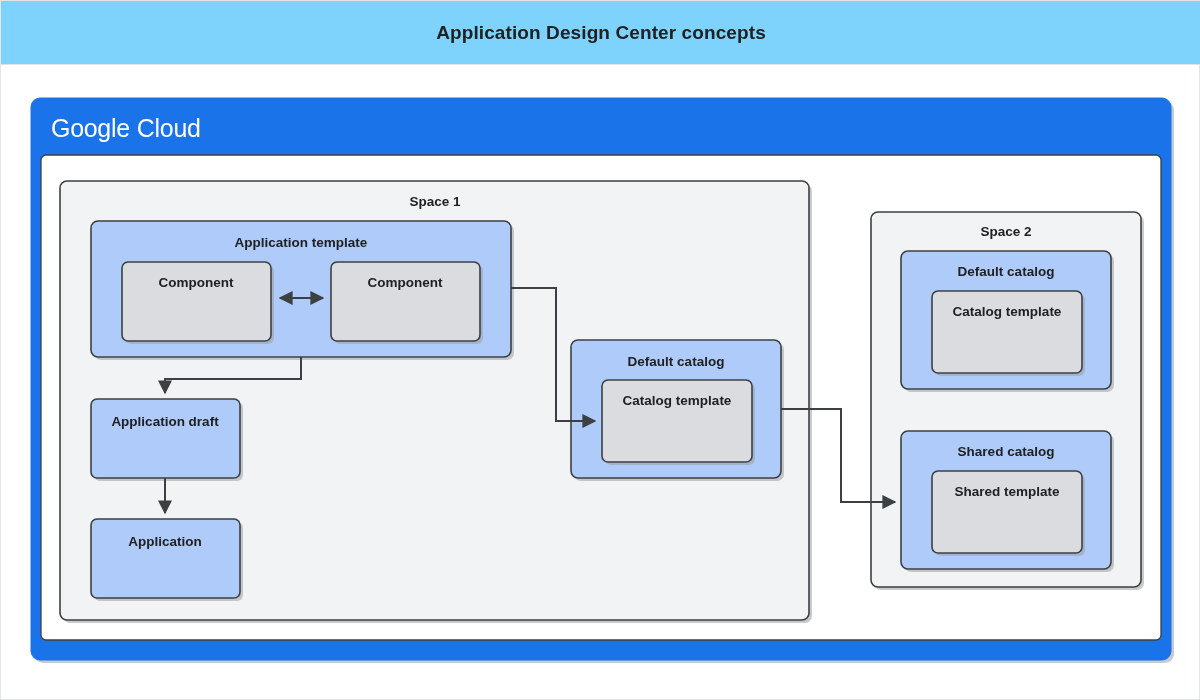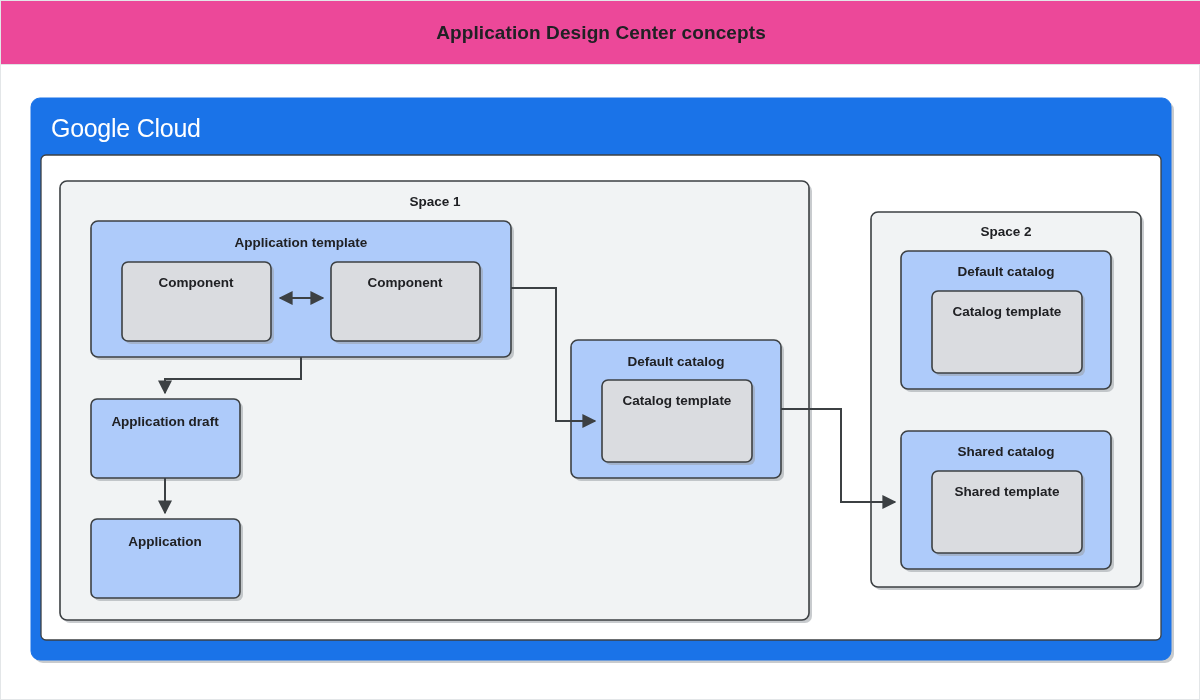--- a/index.html
+++ b/index.html
@@ -21,21 +21,21 @@
     box-sizing: border-box;
     border: 1px solid #e3e6e8;
     background: #ffffff;
   }
   .header-bar {
     position: absolute;
     left: 0;
     top: 0;
     width: 1200px;
     height: 64px;
-    background: #ec4899;
+    background: #7dd3fc;
     border-bottom: 1px solid #e0e3e5;
     box-sizing: border-box;
     display: flex;
     align-items: center;
     justify-content: center;
   }
   .header-title {
     font-size: 19px;
     font-weight: bold;
     color: #202124;

